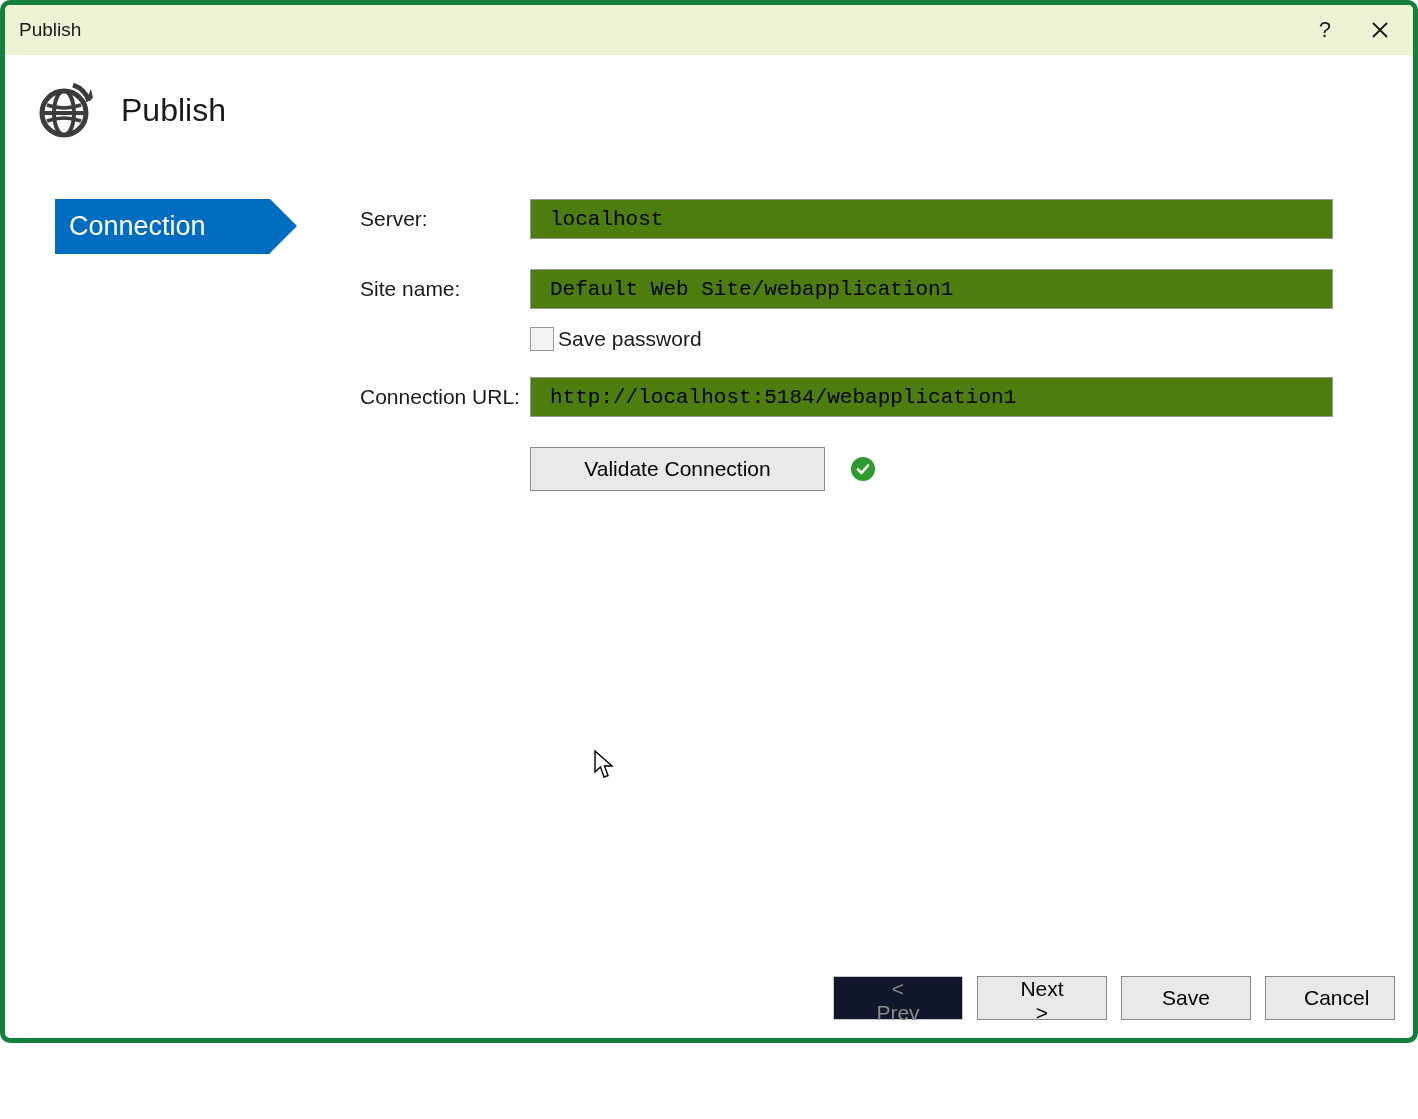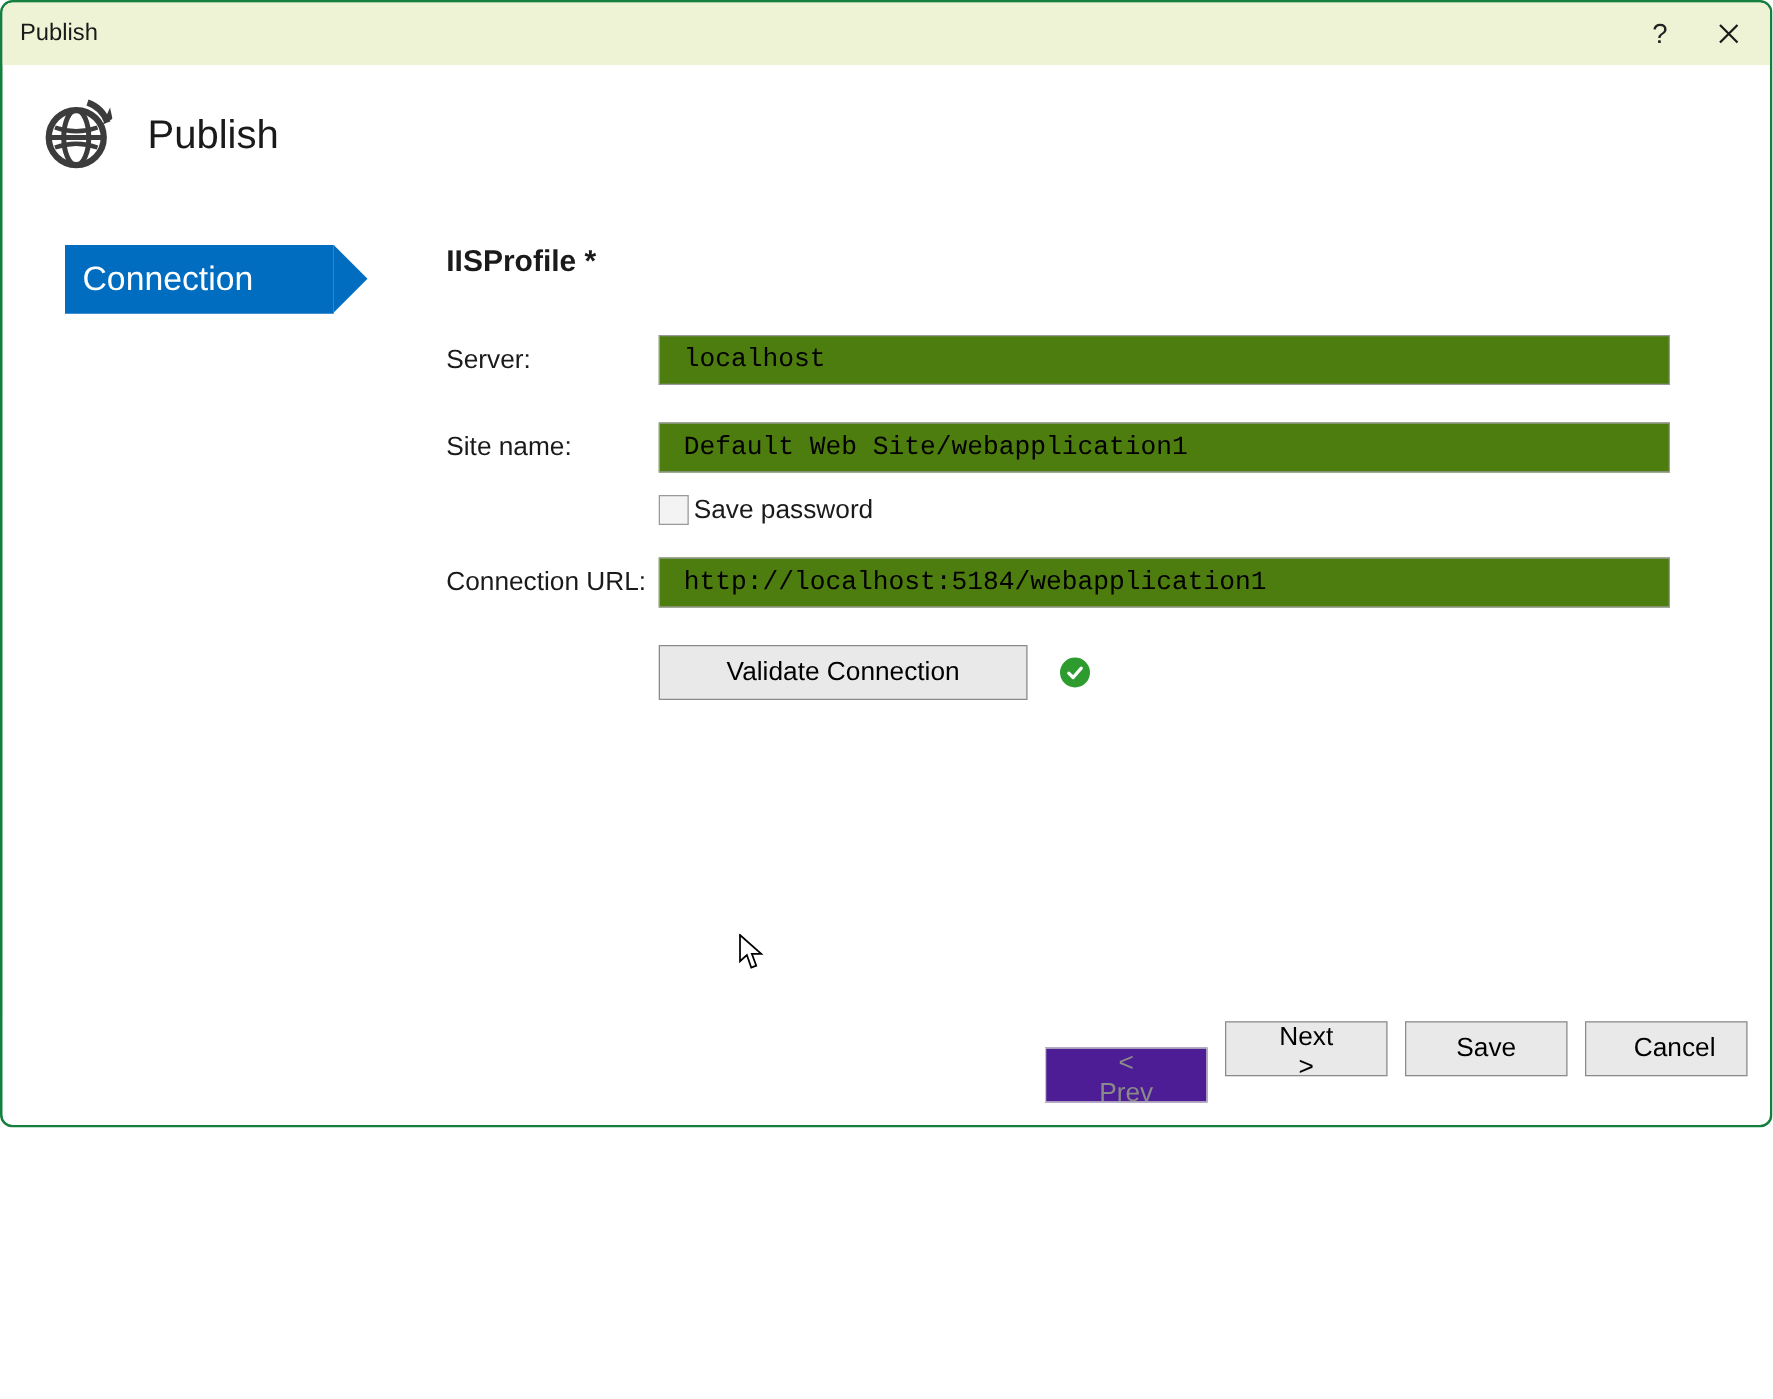--- a/index.html
+++ b/index.html
@@ -4,22 +4,22 @@
   <style>
     * { box-sizing: border-box; margin: 0; padding: 0; }
     body {
       font-family: "Segoe UI", Tahoma, sans-serif;
       font-size: 19px;
       color: #1a1a1a;
       background: #fff;
     }
     .window {
       width: 1418px;
-      height: 902px;
-      border: 2px solid #15803d;
+      height: 1043px;
+      border: 5px solid #15803d;
       border-radius: 10px;
       overflow: hidden;
       position: relative;
       background: #fff;
     }
     .titlebar {
       height: 50px;
       background: #eff3d5;
       display: flex;
       align-items: center;
@@ -120,21 +120,21 @@
     .check-icon svg { display:block; }
 
     .footer {
       position: absolute;
       bottom: 18px;
       right: 18px;
       display: flex;
       gap: 14px;
     }
     .footer .btn { width: 130px; text-align:center; }
-    .footer .btn.disabled { color:#8a8a8a; background:#4c1d95; border-color:#c8c8c8;margin-top:21px; }
+    .footer .btn.disabled { color:#8a8a8a; background:#0f172a; border-color:#c8c8c8; }
 
     .cursor-svg { position:absolute; left:589px; top:745px; pointer-events:none; }
   </style>
 </head>
 <body>
 
 <div class="window">
 
   <div class="titlebar">
     <div class="titlebar-left">Publish</div>
@@ -164,21 +164,20 @@
   </div>
 
   <div class="content">
     <div class="sidebar">
       <div class="nav-item active">
         <span>Connection</span>
       </div>
     </div>
 
     <div class="main">
-      <div class="profile-title">IISProfile *</div>
 
       <div class="form-row">
         <div class="form-label">Server:</div>
         <input class="text-input" type="text" value="localhost" style="">
       </div>
 
       <div class="form-row">
         <div class="form-label">Site name:</div>
         <input class="text-input" type="text" value="Default Web Site/webapplication1" style="">
       </div>

